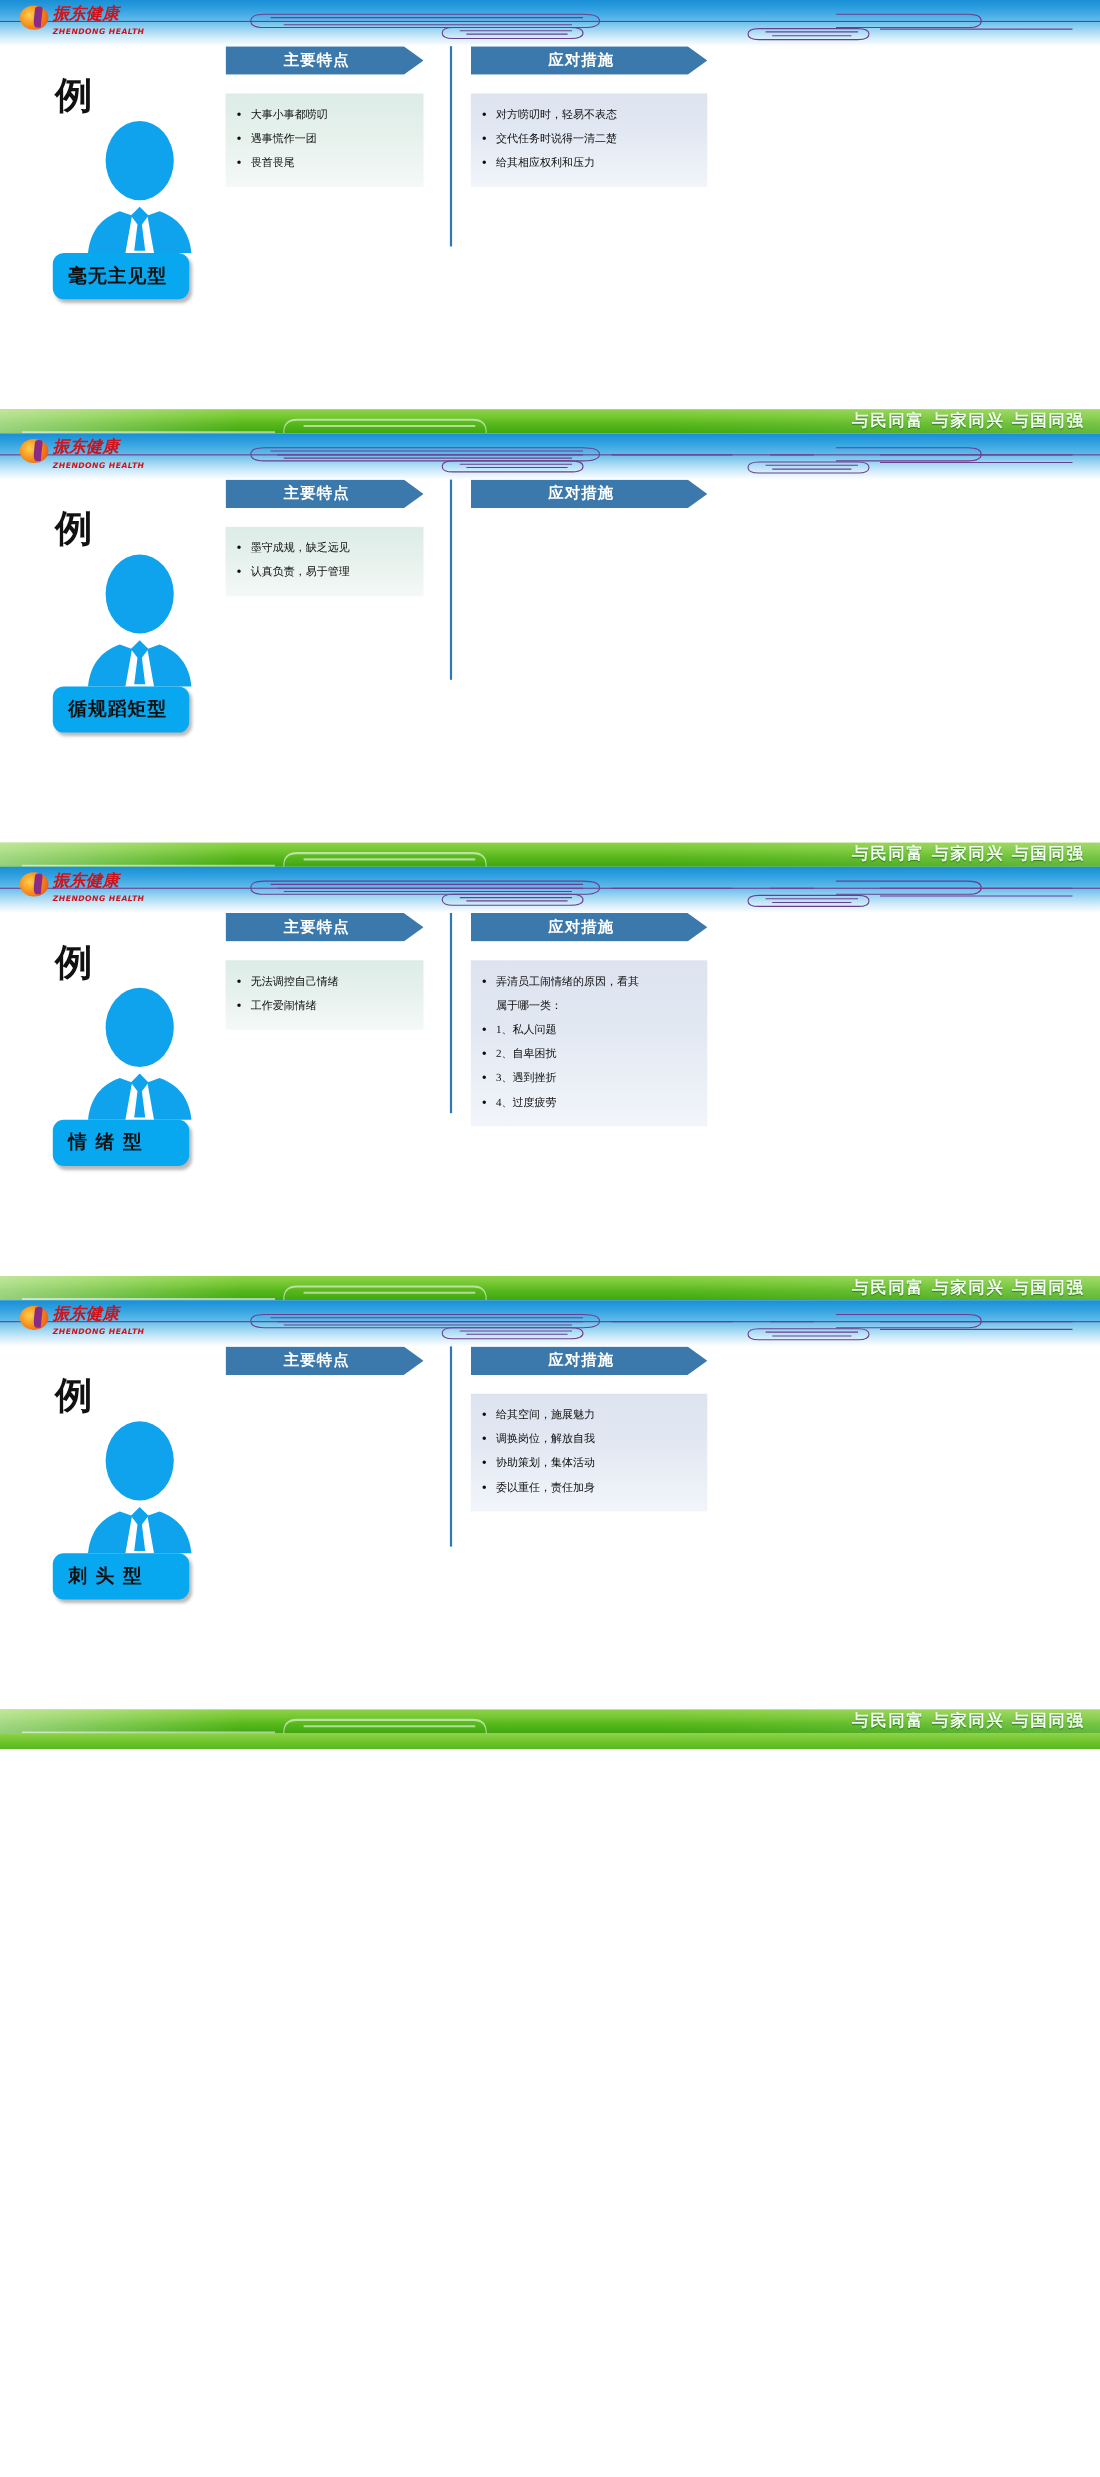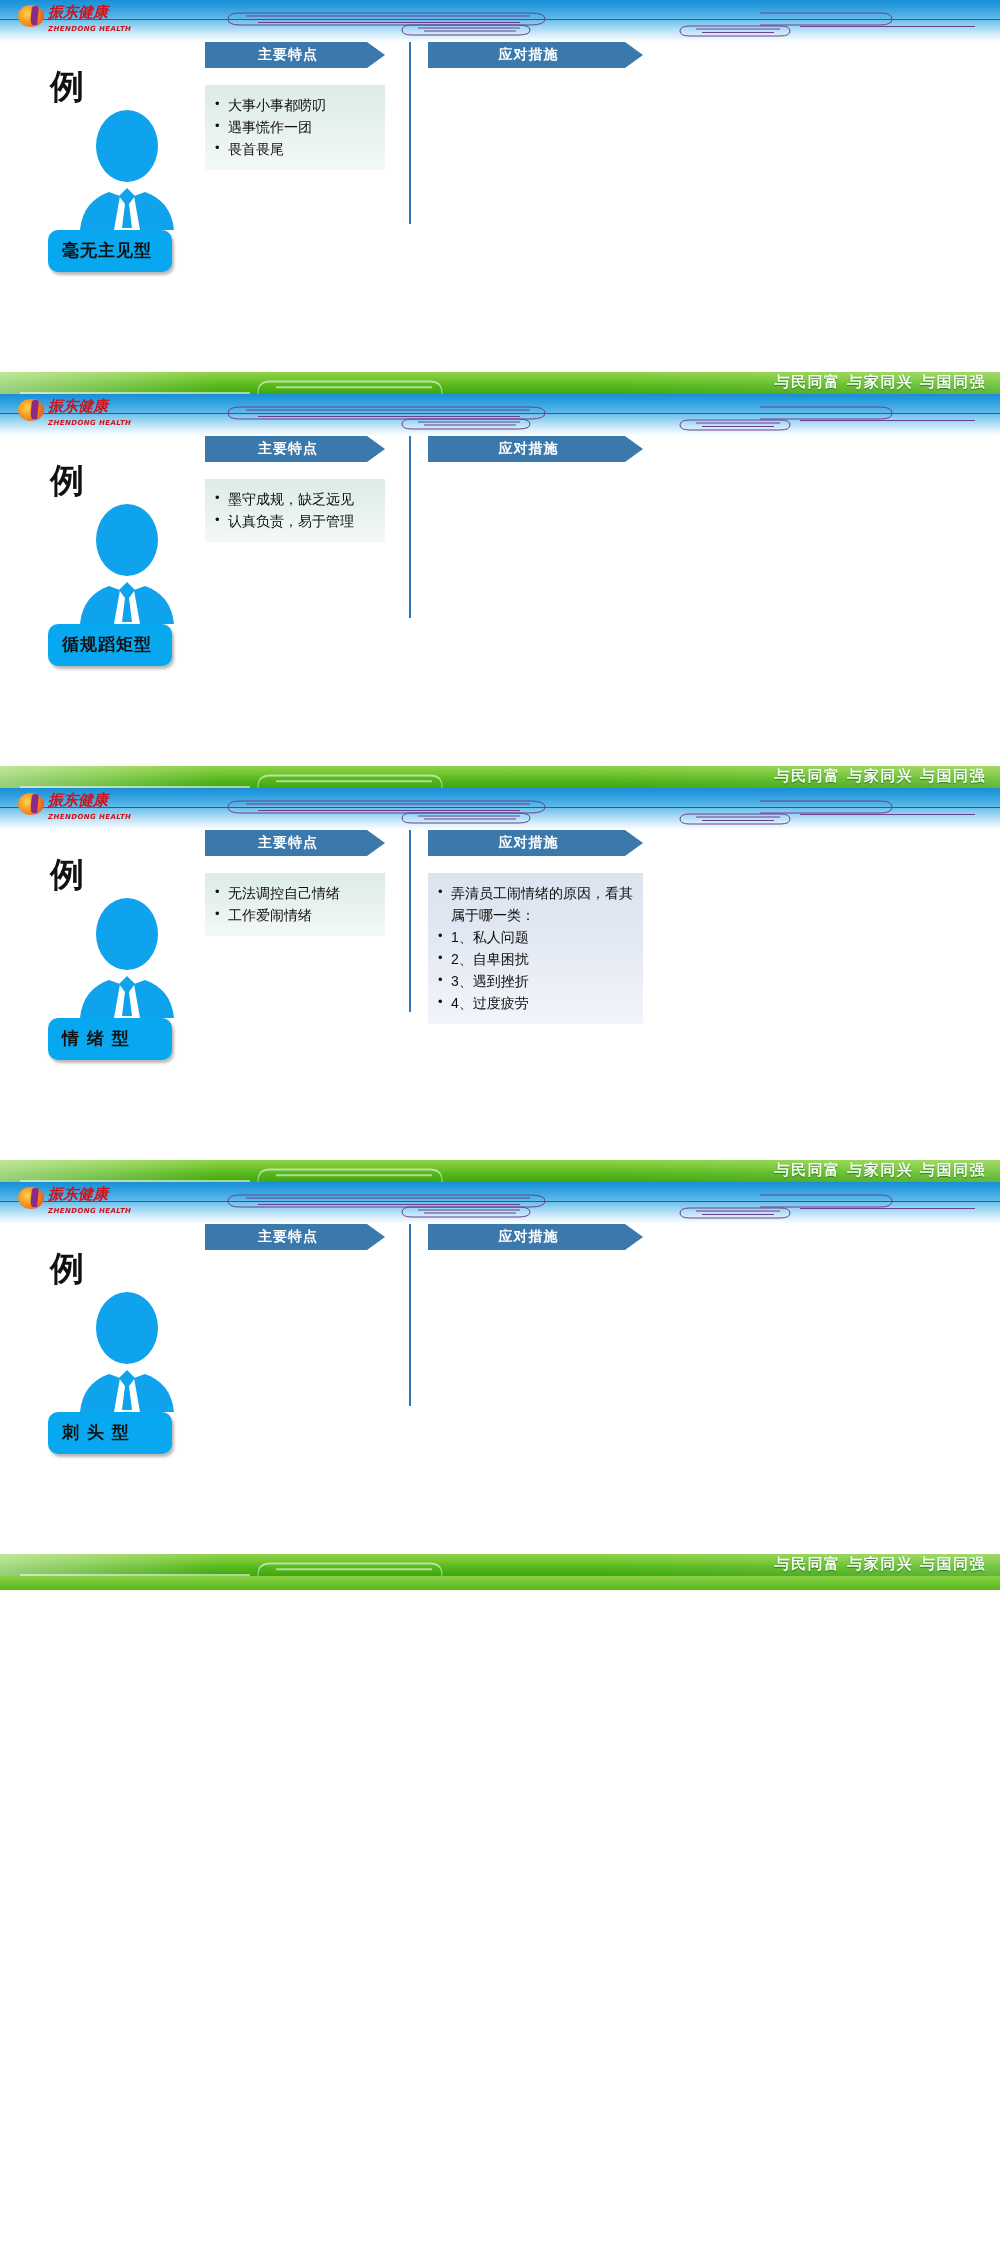--- a/index.html
+++ b/index.html
@@ -105,22 +105,22 @@
     color: #ffffff; font-size: 14px; font-weight: bold;
     display: flex; align-items: center; justify-content: center;
     letter-spacing: 1px;
     font-family: Liberation Sans, sans-serif;
     clip-path: polygon(0 0, calc(100% - 18px) 0, 100% 50%, calc(100% - 18px) 100%, 0 100%);
   }
   .arrow-head .txt { transform: translateX(-7px); }
 
   .panel {
     margin-top: 17px; padding: 9px 12px 10px 10px;
-    font-size: 14px; line-height: 22px; color: #0d0d0d;
-    font-family: Liberation Sans, sans-serif;
+    font-size: 10px; line-height: 22px; color: #0d0d0d;
+    font-family: Liberation Serif, serif;
   }
   .panel.green { background: linear-gradient(to bottom, #dcece7 0%, #e6f1ec 45%, #f4f9f7 100%); }
   .panel.blue  { background: linear-gradient(to bottom, #dde3ef 0%, #e3e9f3 45%, #f2f5fa 100%); }
   .panel ul { list-style: none; }
   .panel li { position: relative; padding-left: 13px; white-space: nowrap; }
   .panel li:before {
     content: "•"; position: absolute; left: 0; top: -1px; font-size: 13px;
   }
   .panel li.cont { padding-left: 13px; }
   .panel li.cont:before { content: ""; }
@@ -186,20 +186,27 @@
             <li>遇事慌作一团</li>
             <li>畏首畏尾</li>
           </ul>
       </div>
     </div>
 
     <div class="col right">
       <div class="arrow-head">
         <span class="txt">应对措施</span>
       </div>
+      <div class="panel blue">
+        <ul>
+            <li>对方唠叨时，轻易不表态</li>
+            <li>交代任务时说得一清二楚</li>
+            <li>给其相应权利和压力</li>
+          </ul>
+      </div>
     </div>
   </div>
 
   <div class="greenband">
     <div class="glow"></div>
     <svg class="band-deco" viewBox="0 0 1000 22" preserveAspectRatio="none">
       <g fill="none" stroke="#ffffff" stroke-opacity=".55" stroke-width="1">
         <path d="M20,11 L250,11"></path>
         <path d="M270,5 L430,5 Q442,5 442,11 Q442,17 430,17 L270,17 Q258,17 258,11 Q258,5 270,5 Z"></path>
         <path d="M276,8 L432,8"></path>
@@ -415,20 +422,28 @@
     <div class="col left">
       <div class="arrow-head">
         <span class="txt">主要特点</span>
       </div>
     </div>
 
     <div class="col right">
       <div class="arrow-head">
         <span class="txt">应对措施</span>
       </div>
+      <div class="panel blue">
+        <ul>
+            <li>给其空间，施展魅力</li>
+            <li>调换岗位，解放自我</li>
+            <li>协助策划，集体活动</li>
+            <li>委以重任，责任加身</li>
+          </ul>
+      </div>
     </div>
   </div>
 
   <div class="greenband">
     <div class="glow"></div>
     <svg class="band-deco" viewBox="0 0 1000 22" preserveAspectRatio="none">
       <g fill="none" stroke="#ffffff" stroke-opacity=".55" stroke-width="1">
         <path d="M20,11 L250,11"></path>
         <path d="M270,5 L430,5 Q442,5 442,11 Q442,17 430,17 L270,17 Q258,17 258,11 Q258,5 270,5 Z"></path>
         <path d="M276,8 L432,8"></path>

